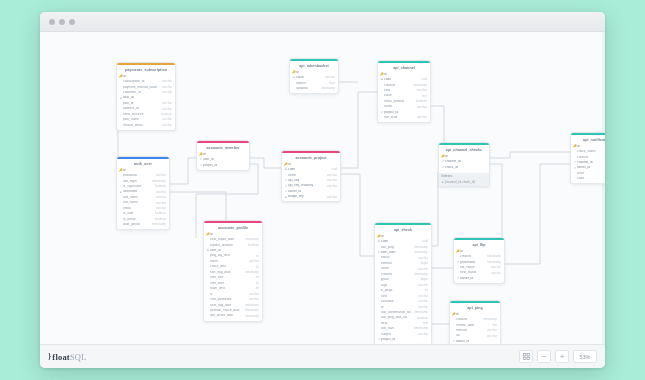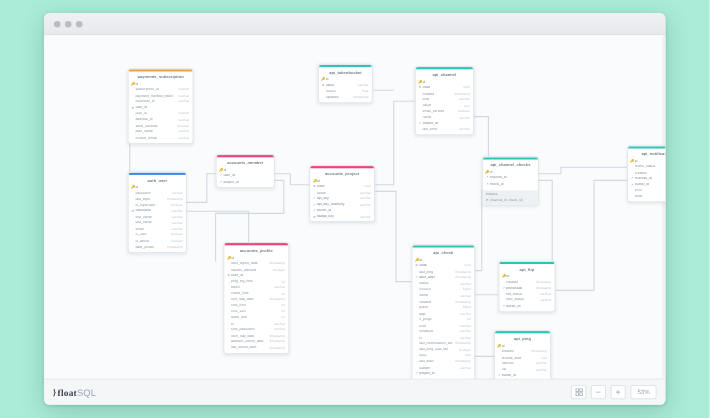--- a/index.html
+++ b/index.html
@@ -129,21 +129,21 @@
     align-items: center;
     justify-content: space-between;
     padding: 0 8px;
   }
   #brand { display: flex; align-items: center; font-size: 8.5px; letter-spacing: 0.2px; }
   .brand-mark {
     font-weight: bold; color: #4a5560; font-size: 8px;
     margin-right: 1px; font-family: "Liberation Serif", serif;
   }
   .brand-draw { font-weight: bold; color: #39434e; font-family: "Liberation Serif", serif; }
-  .brand-sql { color: #9aa5b1; font-family: Liberation Sans, sans-serif; }
+  .brand-sql { color: #9aa5b1; font-family: Liberation Serif, serif; }
 
   #zoom-controls { display: flex; align-items: center; gap: 4px; }
   .zbtn {
     width: 14px; height: 13px;
     background: #ffffff;
     border: 1px solid #e0e5ea;
     border-radius: 2px;
     display: flex; align-items: center; justify-content: center;
     color: #99a3ad; font-size: 8px; line-height: 1;
     cursor: pointer;

